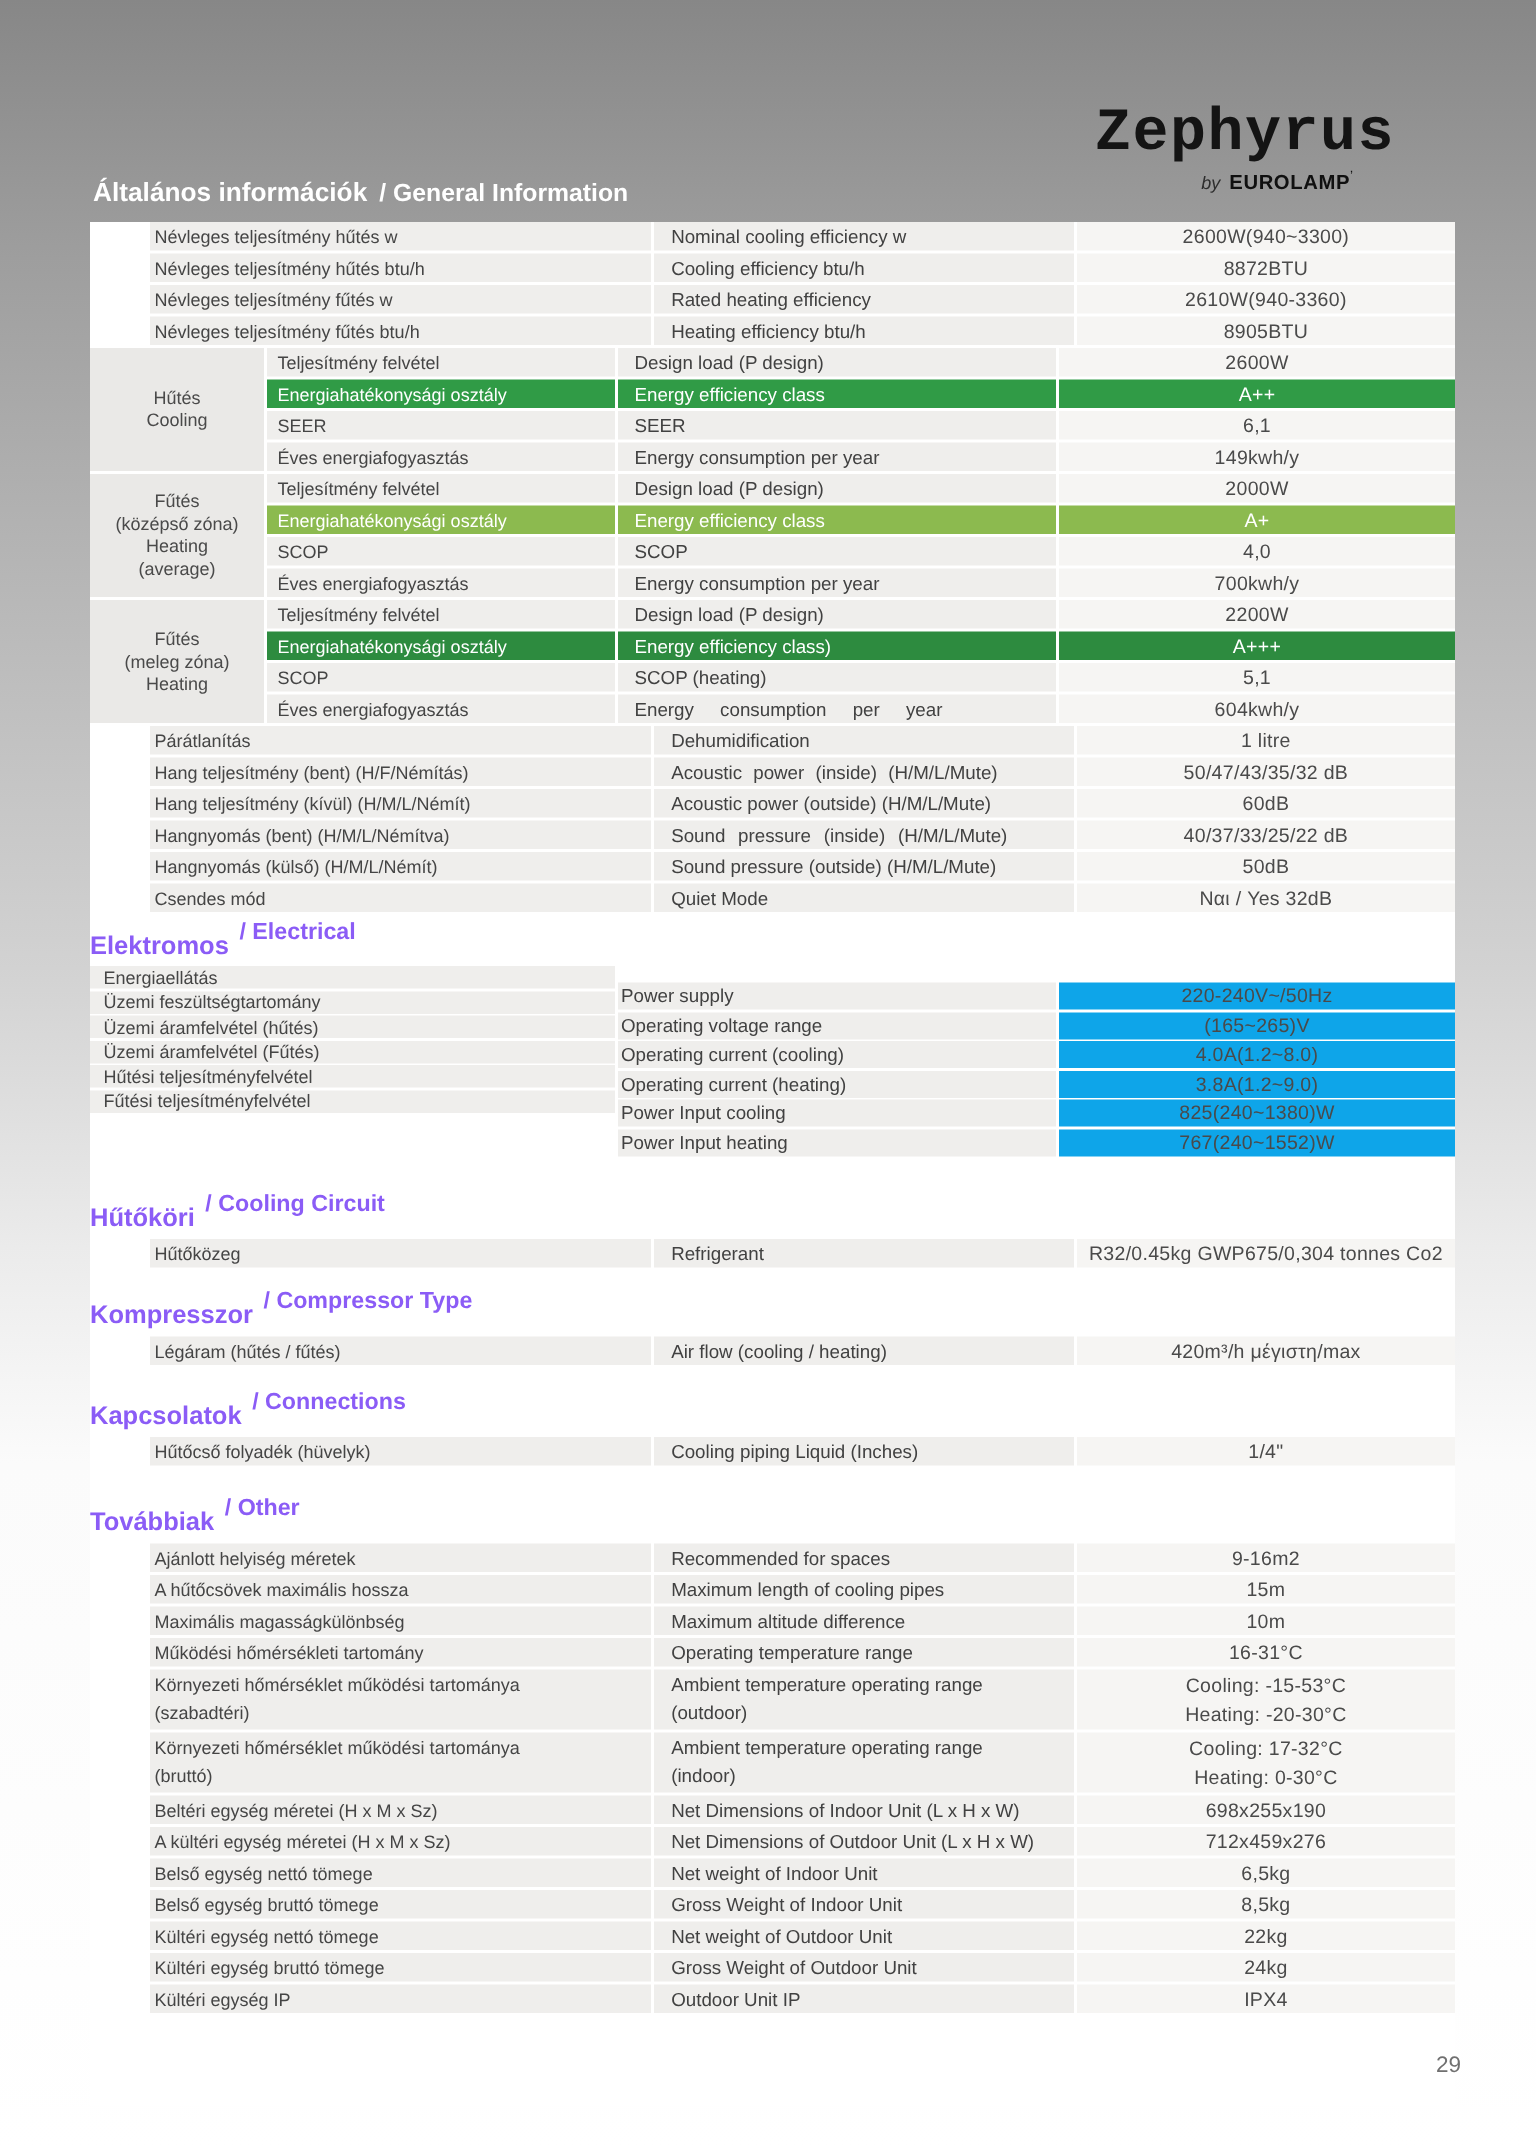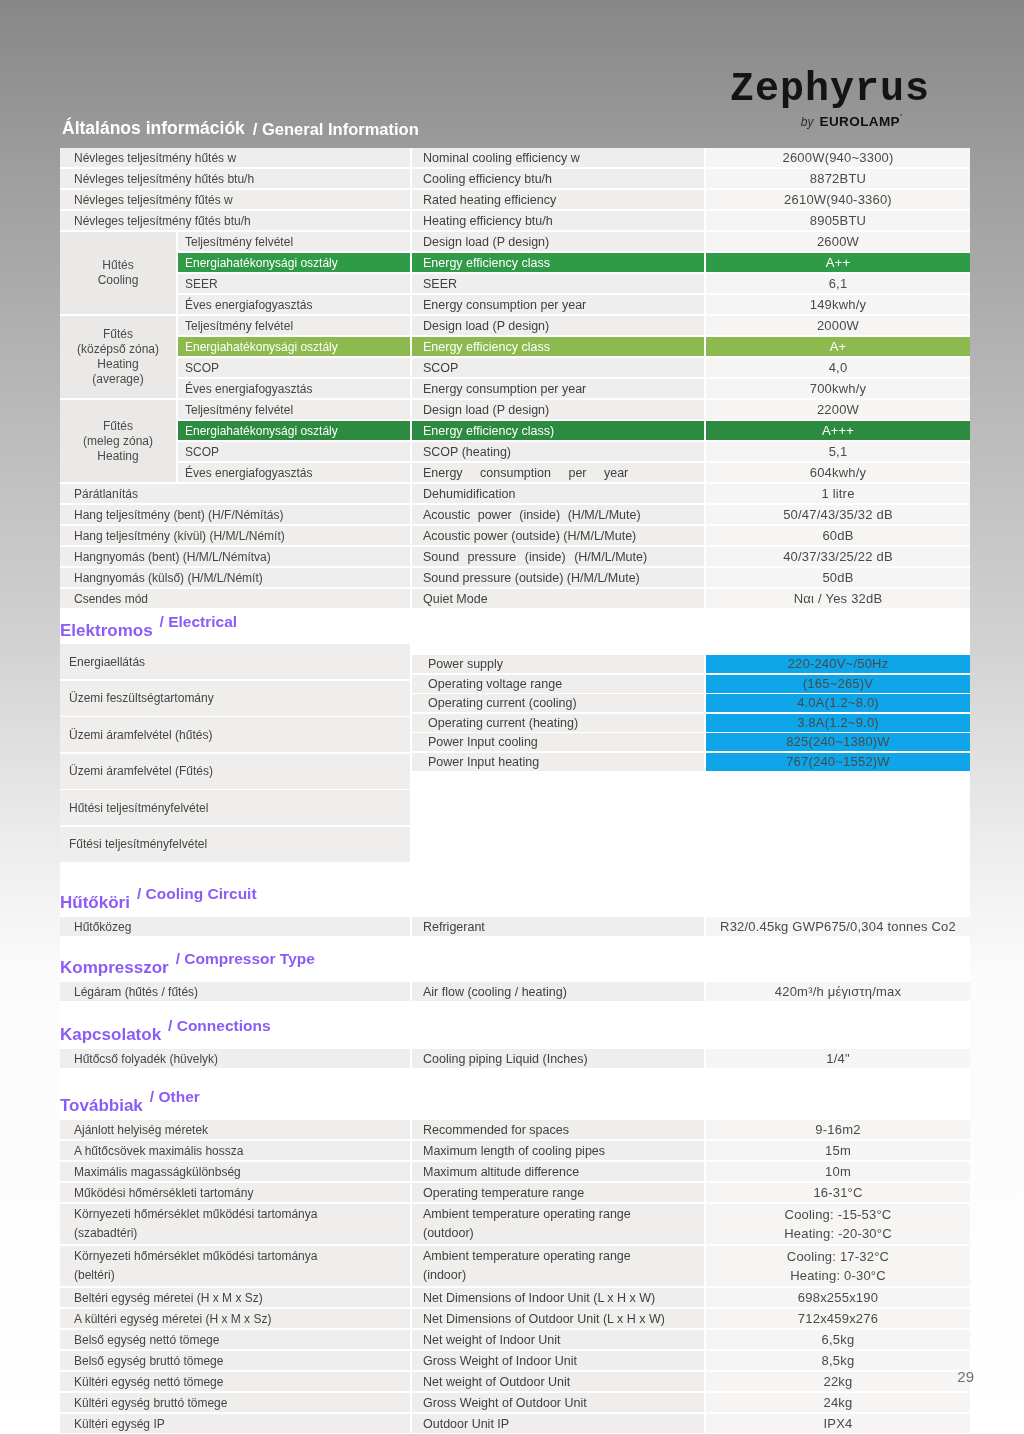--- a/index.html
+++ b/index.html
@@ -18,45 +18,45 @@
   
   .page-title { position:absolute; top:110px; left:62px; display:flex; align-items:flex-end; gap:8px; color:#ffffff; font-weight:bold; }
   .page-title .t-hu { font-size:17.5px; margin-top:8px; }
   .page-title .t-en { font-size:16.5px; }
   
   .panel { position:absolute; top:148px; left:60px; width:910px; background:#ffffff; padding-bottom:60px; }
   
   .row { display:flex; gap:2px; margin-bottom:2px; height:19px; }
   .row.dbl { height:40px; }
   .cell { background:#efeeec; display:flex; flex-direction:column; justify-content:center; overflow:hidden; }
-  .cell.lab { width:350px; padding-left:14px; }
+  .cell.lab { width:350px; padding-left:3px;margin-left:40px; }
   .cell.sub { width:232px; padding-left:7px; }
   .cell.en  { width:292px; padding-left:11px; }
   .cell.val { width:264px; background:#f6f5f3; }
   .ln { font-size:12px; color:#454545; line-height:18px; white-space:nowrap; }
   .row.dbl .ln { line-height:19px; }
   .en .ln, .een .ln { font-size:12.5px; color:#414141; }
   .val .ln, .eval .ln { font-size:13px; color:#4a4a4a; text-align:center; letter-spacing:0.2px; }
   .cell.hl .ln { color:#ffffff; }
   
   .group { display:flex; gap:2px; }
   .gcell { width:125px; background:#eae9e7; margin-bottom:2px; display:flex; flex-direction:column; justify-content:center; align-items:center; }
   .gln { font-size:12px; color:#4a4a4a; line-height:15px; text-align:center; white-space:nowrap; }
   .grows { flex:1; }
   
   .sec-head { display:flex; align-items:flex-start; gap:7px; color:#8b5cf6; font-weight:bold; }
   .sec-head .sh-hu { font-size:17px; margin-top:8px; }
   .sec-head .sh-en { font-size:15.5px; }
   
   .elec { display:flex; gap:2px; margin-top:3px; }
   .elec-hu { width:350px; }
-  .eband { height:35px; margin-bottom:1.5px; background:#efeeec; display:flex; flex-direction:column; justify-content:center; padding-left:9px; }
+  .eband { height:15px; margin-bottom:1.5px; background:#efeeec; display:flex; flex-direction:column; justify-content:center; padding-left:9px; }
   .elec-en { margin-top:11px; flex:1; }
   .erow { display:flex; gap:2px; margin-bottom:1.5px; }
-  .een { width:292px; height:18px; background:#efeeec; padding-left:16px; display:flex; flex-direction:column; justify-content:center; }
+  .een { width:292px; height:18px; background:#efeeec; padding-left:2px; display:flex; flex-direction:column; justify-content:center; }
   .eval { width:264px; height:18px; background:#0ea5e9; display:flex; flex-direction:column; justify-content:center; }
   
   #sec-electrical .sec-head { margin-top:5px; }
   #sec-cc   { margin-top:22px; }
   #sec-comp { margin-top:14px; }
   #sec-conn { margin-top:16px; }
   #sec-other{ margin-top:20px; }
   .sec-rows { margin-top:4px; }
   .page-num { position:absolute; top:1368px; right:50px; font-size:15px; color:#707070; }
 </style>
@@ -550,21 +550,21 @@
               <div class="ln">(outdoor)</div>
             </div>
             <div class="cell val">
               <div class="ln">Cooling: -15-53°C</div>
               <div class="ln">Heating: -20-30°C</div>
             </div>
           </div>
           <div class="row dbl">
             <div class="cell lab">
               <div class="ln">Környezeti hőmérséklet működési tartománya</div>
-              <div class="ln">(beltéri)</div>
+              <div class="ln">(bruttó)</div>
             </div>
             <div class="cell en">
               <div class="ln">Ambient temperature operating range</div>
               <div class="ln">(indoor)</div>
             </div>
             <div class="cell val">
               <div class="ln">Cooling: 17-32°C</div>
               <div class="ln">Heating: 0-30°C</div>
             </div>
           </div>

